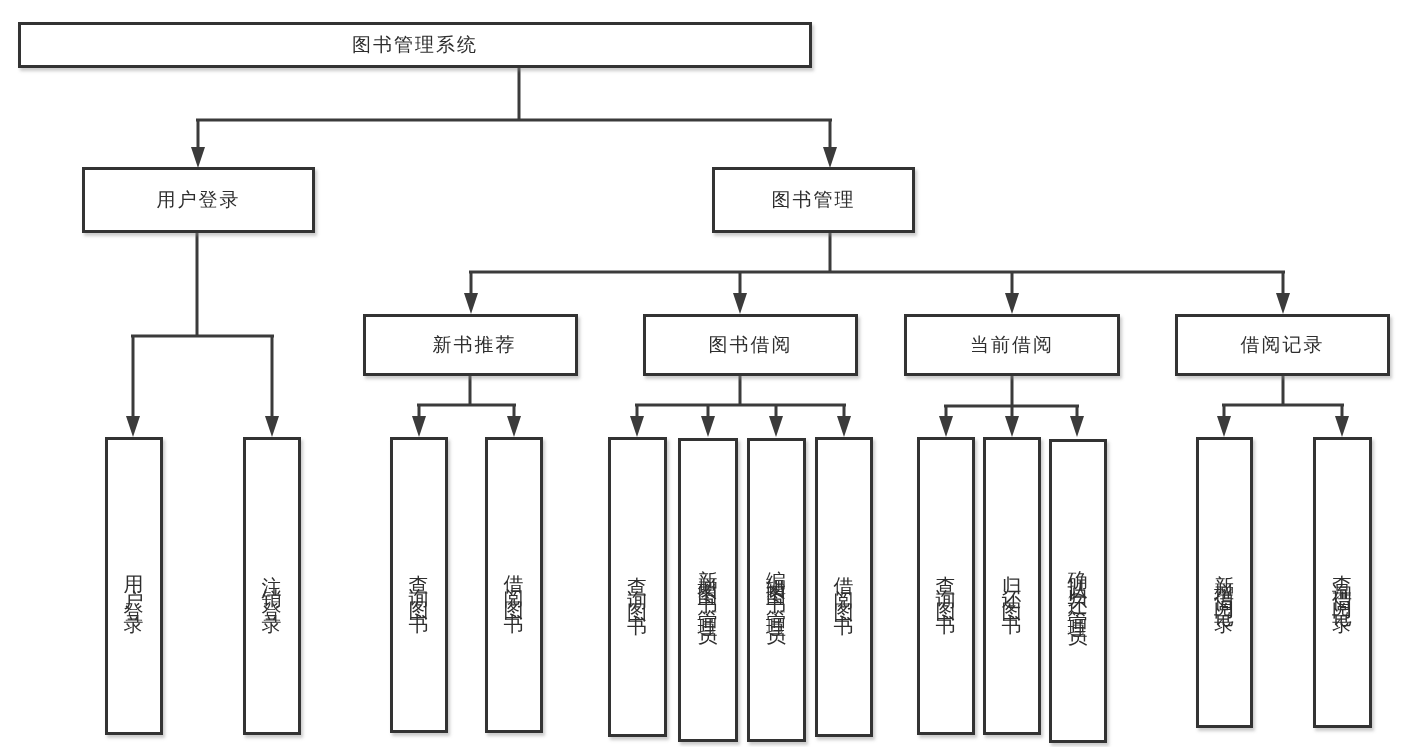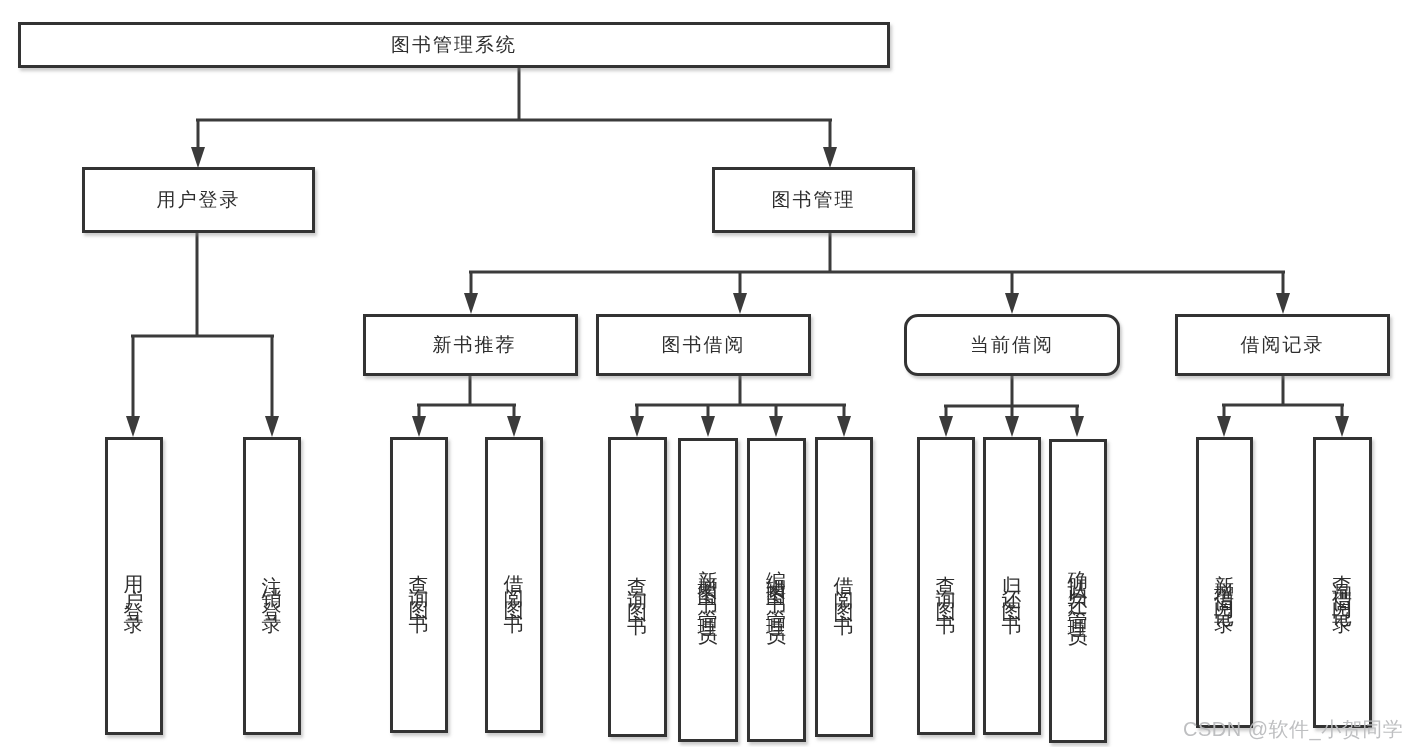--- a/index.html
+++ b/index.html
@@ -118,38 +118,38 @@
       <polygon points="769,416 783,416 776,437"></polygon>
       <polygon points="837,416 851,416 844,437"></polygon>
       <polygon points="939,416 953,416 946,437"></polygon>
       <polygon points="1005,416 1019,416 1012,437"></polygon>
       <polygon points="1070,416 1084,416 1077,437"></polygon>
       <polygon points="1217,416 1231,416 1224,437"></polygon>
       <polygon points="1335,416 1349,416 1342,437"></polygon>
     </g>
   </svg>
 
-  <div class="box h" style="left:18px; top:22px; width:872px; height:46px;">
+  <div class="box h" style="left:18px; top:22px; width:794px; height:46px;">
     <span>图书管理系统</span>
   </div>
 
   <div class="box h" style="left:82px; top:167px; width:233px; height:66px;">
     <span>用户登录</span>
   </div>
   <div class="box h" style="left:712px; top:167px; width:203px; height:66px;">
     <span>图书管理</span>
   </div>
 
   <div class="box h" style="left:363px; top:314px; width:215px; height:62px;padding-left:8px;">
     <span>新书推荐</span>
   </div>
-  <div class="box h" style="left:596px; top:314px; width:215px; height:62px;">
+  <div class="box h" style="left:643px; top:314px; width:215px; height:62px;">
     <span>图书借阅</span>
   </div>
-  <div class="box h" style="left:904px; top:314px; width:216px; height:62px;border-radius:14px;">
+  <div class="box h" style="left:904px; top:314px; width:216px; height:62px;">
     <span>当前借阅</span>
   </div>
   <div class="box h" style="left:1175px; top:314px; width:215px; height:62px;">
     <span>借阅记录</span>
   </div>
 
   <div class="box v sp-wide" style="left:105px; top:437px; width:58px; height:298px;">
     <span>用户登录</span>
   </div>
   <div class="box v sp-wide" style="left:243px; top:437px; width:58px; height:298px;">
@@ -186,15 +186,14 @@
     <span>确认归还（管理员）</span>
   </div>
 
   <div class="box v" style="left:1196px; top:437px; width:57px; height:291px;">
     <span>新增借阅记录</span>
   </div>
   <div class="box v" style="left:1313px; top:437px; width:59px; height:291px;">
     <span>查询借阅记录</span>
   </div>
 
-  <div class="watermark">CSDN @软件_小贺同学</div>
 
 </div>
 
 </body></html>

